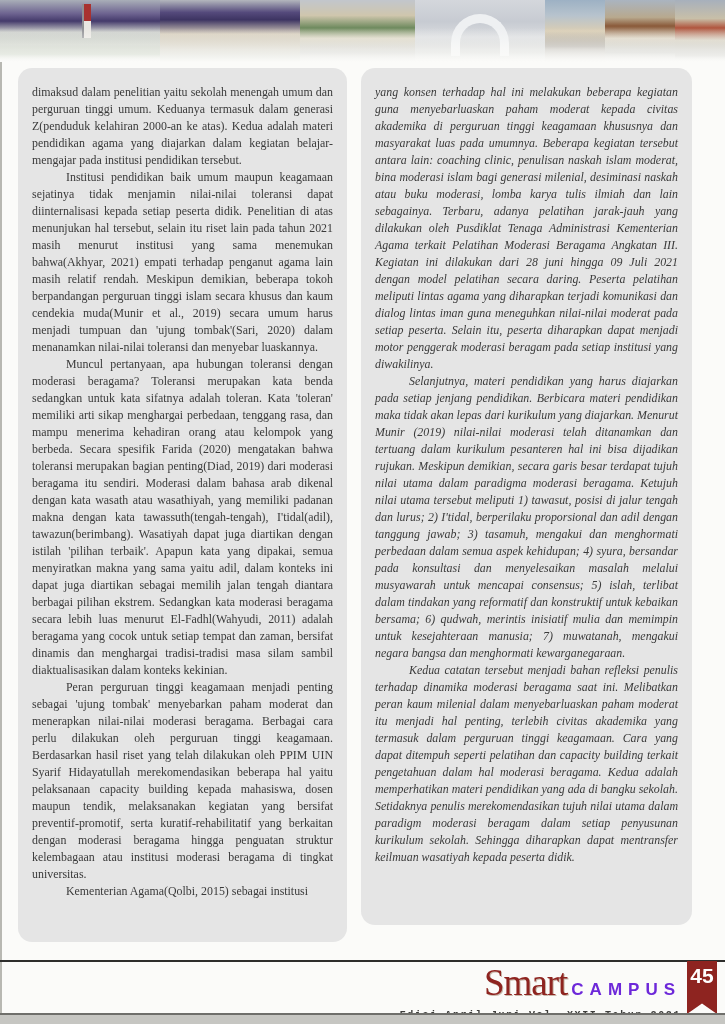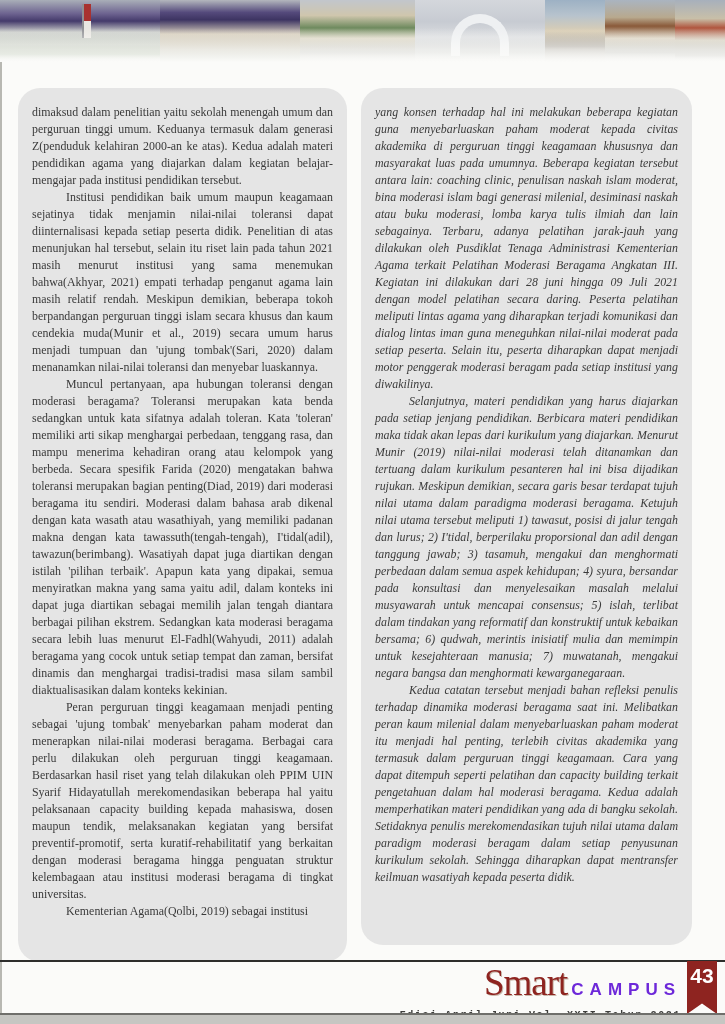--- a/index.html
+++ b/index.html
@@ -25,21 +25,21 @@
   .arch{position:absolute;left:50%;bottom:6px;transform:translateX(-50%);
     width:58px;height:42px;border:9px solid #eef0f2;border-bottom:none;
     border-radius:58px 58px 0 0;box-sizing:border-box;}
   .flag{position:absolute;left:82px;top:4px;width:7px;height:34px;
     background:linear-gradient(180deg,#a83230 0 50%,#e9e7e2 50% 100%);
     border-left:2px solid #8f9094;}
   .collage-fade{position:absolute;left:0;top:0;width:725px;height:62px;
     background:linear-gradient(180deg,rgba(251,251,249,0) 0%,rgba(251,251,249,0) 45%,rgba(251,251,249,.75) 80%,#fbfbf9 100%);}
 
   
-  .col{position:absolute;top:88px;background:#e5e5e5;border-radius:22px;
+  .col{position:absolute;top:68px;background:#e5e5e5;border-radius:14px;
     padding:16px 14px;box-sizing:border-box;overflow:hidden;
     color:#3a3a3a;font-size:11.9px;line-height:17px;text-align:justify;}
   .col-left{left:18px;width:329px;height:874px;}
   .col-right{left:361px;width:331px;height:857px;font-style:italic;}
   .col p{margin:0;}
   .col p.indent{text-indent:34px;}
 
   
   .footer-rule{position:absolute;left:0;top:960px;width:725px;height:2px;background:#2e2e2c;}
   .logo-block{position:absolute;right:44px;top:966px;text-align:right;white-space:nowrap;}
@@ -76,38 +76,38 @@
     <div class="tile t7" style="flex-basis:50px"></div>
     <div class="flag"></div>
     <div class="collage-fade"></div>
   </div>
 
   <section class="col col-left">
     <p>dimaksud dalam penelitian yaitu sekolah menengah umum dan perguruan tinggi umum. Keduanya termasuk dalam generasi Z(penduduk kelahiran 2000-an ke atas). Kedua adalah materi pendidikan agama yang diajarkan dalam kegiatan belajar-mengajar pada institusi pendidikan tersebut.</p>
     <p class="indent">Institusi pendidikan baik umum maupun keagamaan sejatinya tidak menjamin nilai-nilai toleransi dapat diinternalisasi kepada setiap peserta didik. Penelitian di atas menunjukan hal tersebut, selain itu riset lain pada tahun 2021 masih menurut institusi yang sama menemukan bahwa(Akhyar, 2021) empati terhadap penganut agama lain masih relatif rendah. Meskipun demikian, beberapa tokoh berpandangan perguruan tinggi islam secara khusus dan kaum cendekia muda(Munir et al., 2019) secara umum harus menjadi tumpuan dan 'ujung tombak'(Sari, 2020) dalam menanamkan nilai-nilai toleransi dan menyebar luaskannya.</p>
     <p class="indent">Muncul pertanyaan, apa hubungan toleransi dengan moderasi beragama? Toleransi merupakan kata benda sedangkan untuk kata sifatnya adalah toleran. Kata 'toleran' memiliki arti sikap menghargai perbedaan, tenggang rasa, dan mampu menerima kehadiran orang atau kelompok yang berbeda. Secara spesifik Farida (2020) mengatakan bahwa toleransi merupakan bagian penting(Diad, 2019) dari moderasi beragama itu sendiri. Moderasi dalam bahasa arab dikenal dengan kata wasath atau wasathiyah, yang memiliki padanan makna dengan kata tawassuth(tengah-tengah), I'tidal(adil), tawazun(berimbang). Wasatiyah dapat juga diartikan dengan istilah 'pilihan terbaik'. Apapun kata yang dipakai, semua menyiratkan makna yang sama yaitu adil, dalam konteks ini dapat juga diartikan sebagai memilih jalan tengah diantara berbagai pilihan ekstrem. Sedangkan kata moderasi beragama secara lebih luas menurut El-Fadhl(Wahyudi, 2011) adalah beragama yang cocok untuk setiap tempat dan zaman, bersifat dinamis dan menghargai tradisi-tradisi masa silam sambil diaktualisasikan dalam konteks kekinian.</p>
     <p class="indent">Peran perguruan tinggi keagamaan menjadi penting sebagai 'ujung tombak' menyebarkan paham moderat dan menerapkan nilai-nilai moderasi beragama. Berbagai cara perlu dilakukan oleh perguruan tinggi keagamaan. Berdasarkan hasil riset yang telah dilakukan oleh PPIM UIN Syarif Hidayatullah merekomendasikan beberapa hal yaitu pelaksanaan capacity building kepada mahasiswa, dosen maupun tendik, melaksanakan kegiatan yang bersifat preventif-promotif, serta kuratif-rehabilitatif yang berkaitan dengan moderasi beragama hingga penguatan struktur kelembagaan atau institusi moderasi beragama di tingkat universitas.</p>
-    <p class="indent">Kementerian Agama(Qolbi, 2019) sebagai institusi</p>
+    <p class="indent">Kementerian Agama(Qolbi, 2015) sebagai institusi</p>
   </section>
 
   <section class="col col-right">
     <p>yang konsen terhadap hal ini melakukan beberapa kegiatan guna menyebarluaskan paham moderat kepada civitas akademika di perguruan tinggi keagamaan khususnya dan masyarakat luas pada umumnya. Beberapa kegiatan tersebut antara lain: coaching clinic, penulisan naskah islam moderat, bina moderasi islam bagi generasi milenial, desiminasi naskah atau buku moderasi, lomba karya tulis ilmiah dan lain sebagainya. Terbaru, adanya pelatihan jarak-jauh yang dilakukan oleh Pusdiklat Tenaga Administrasi Kementerian Agama terkait Pelatihan Moderasi Beragama Angkatan III. Kegiatan ini dilakukan dari 28 juni hingga 09 Juli 2021 dengan model pelatihan secara daring. Peserta pelatihan meliputi lintas agama yang diharapkan terjadi komunikasi dan dialog lintas iman guna meneguhkan nilai-nilai moderat pada setiap peserta. Selain itu, peserta diharapkan dapat menjadi motor penggerak moderasi beragam pada setiap institusi yang diwakilinya.</p>
     <p class="indent">Selanjutnya, materi pendidikan yang harus diajarkan pada setiap jenjang pendidikan. Berbicara materi pendidikan maka tidak akan lepas dari kurikulum yang diajarkan. Menurut Munir (2019) nilai-nilai moderasi telah ditanamkan dan tertuang dalam kurikulum pesanteren hal ini bisa dijadikan rujukan. Meskipun demikian, secara garis besar terdapat tujuh nilai utama dalam paradigma moderasi beragama. Ketujuh nilai utama tersebut meliputi 1) tawasut, posisi di jalur tengah dan lurus; 2) I'tidal, berperilaku proporsional dan adil dengan tanggung jawab; 3) tasamuh, mengakui dan menghormati perbedaan dalam semua aspek kehidupan; 4) syura, bersandar pada konsultasi dan menyelesaikan masalah melalui musyawarah untuk mencapai consensus; 5) islah, terlibat dalam tindakan yang reformatif dan konstruktif untuk kebaikan bersama; 6) qudwah, merintis inisiatif mulia dan memimpin untuk kesejahteraan manusia; 7) muwatanah, mengakui negara bangsa dan menghormati kewarganegaraan.</p>
     <p class="indent">Kedua catatan tersebut menjadi bahan refleksi penulis terhadap dinamika moderasi beragama saat ini. Melibatkan peran kaum milenial dalam menyebarluaskan paham moderat itu menjadi hal penting, terlebih civitas akademika yang termasuk dalam perguruan tinggi keagamaan. Cara yang dapat ditempuh seperti pelatihan dan capacity building terkait pengetahuan dalam hal moderasi beragama. Kedua adalah memperhatikan materi pendidikan yang ada di bangku sekolah. Setidaknya penulis merekomendasikan tujuh nilai utama dalam paradigm moderasi beragam dalam setiap penyusunan kurikulum sekolah. Sehingga diharapkan dapat mentransfer keilmuan wasatiyah kepada peserta didik.</p>
   </section>
 
   <div class="footer-rule"></div>
 
   <footer>
     <div class="logo-block">
       <div class="logo-line">
         <span class="logo-smart">Smart</span><span class="logo-campus">CAMPUS</span>
       </div>
       <div class="edition">Edisi April-Juni Vol. XXII Tahun 2021</div>
     </div>
     <div class="ribbon">
-      <span>43</span>
+      <span>45</span>
     </div>
   </footer>
 
   <div class="bottom-bar"></div>
 
 </div>
 
 </body></html>

